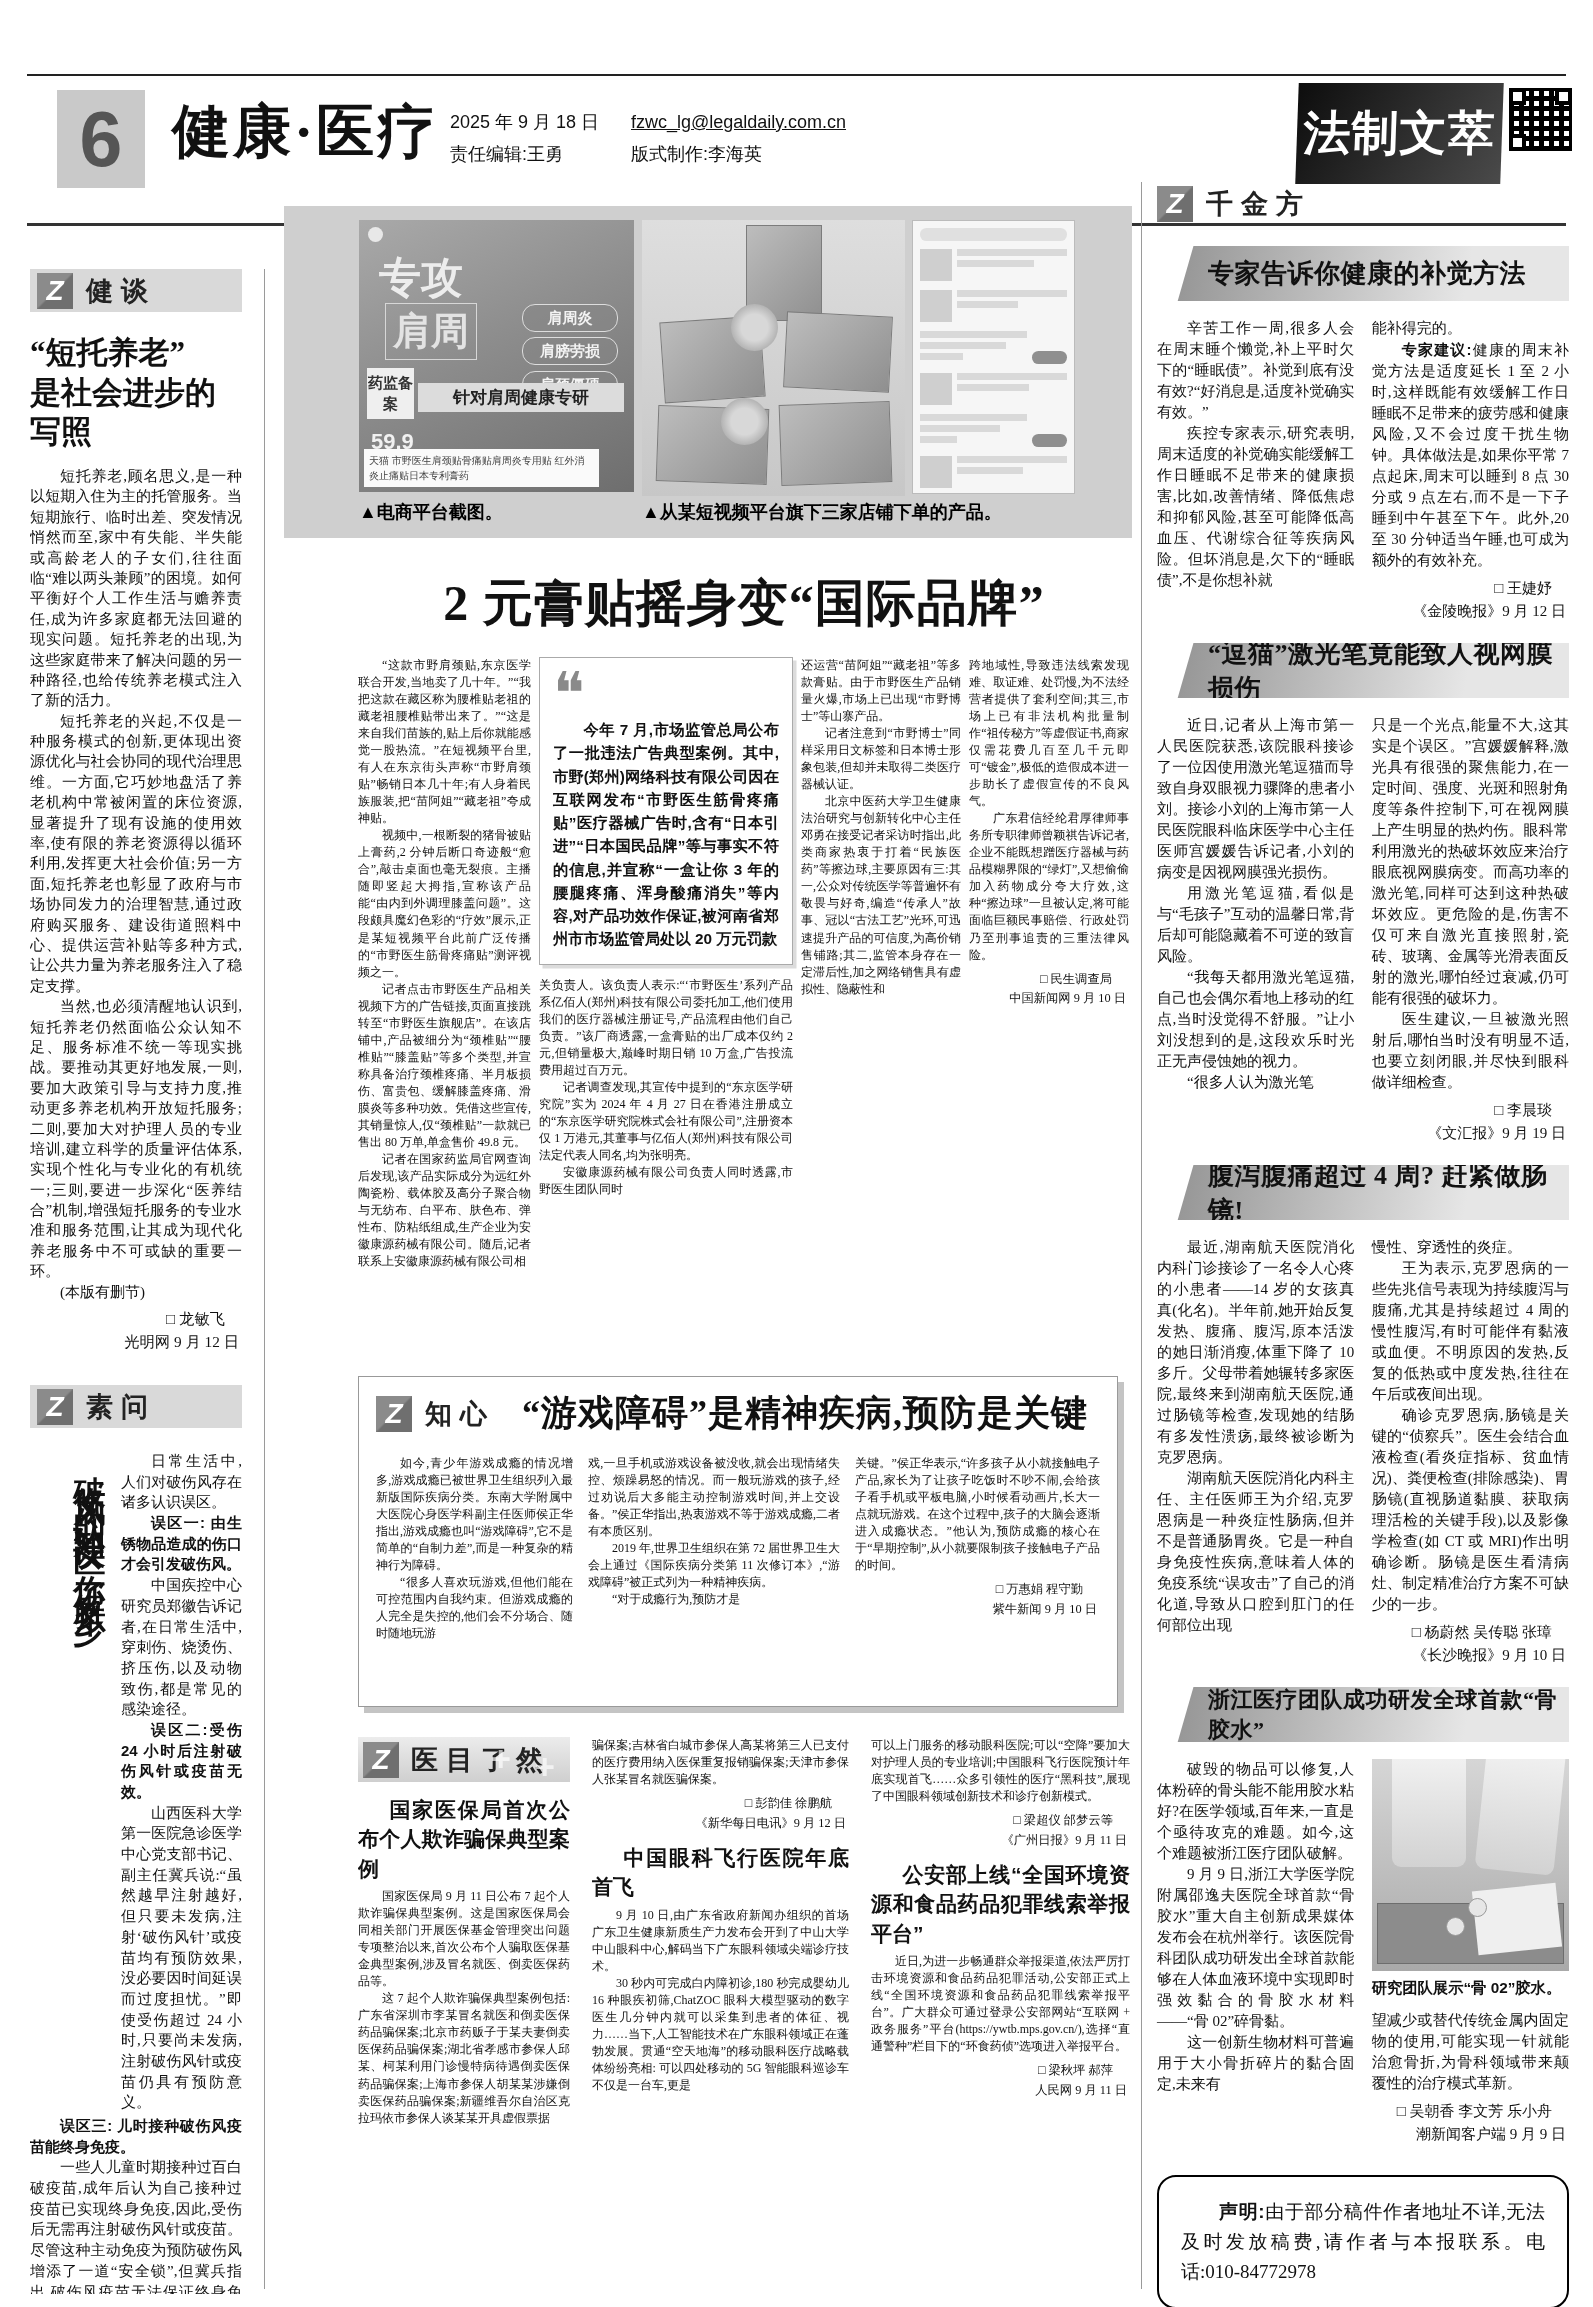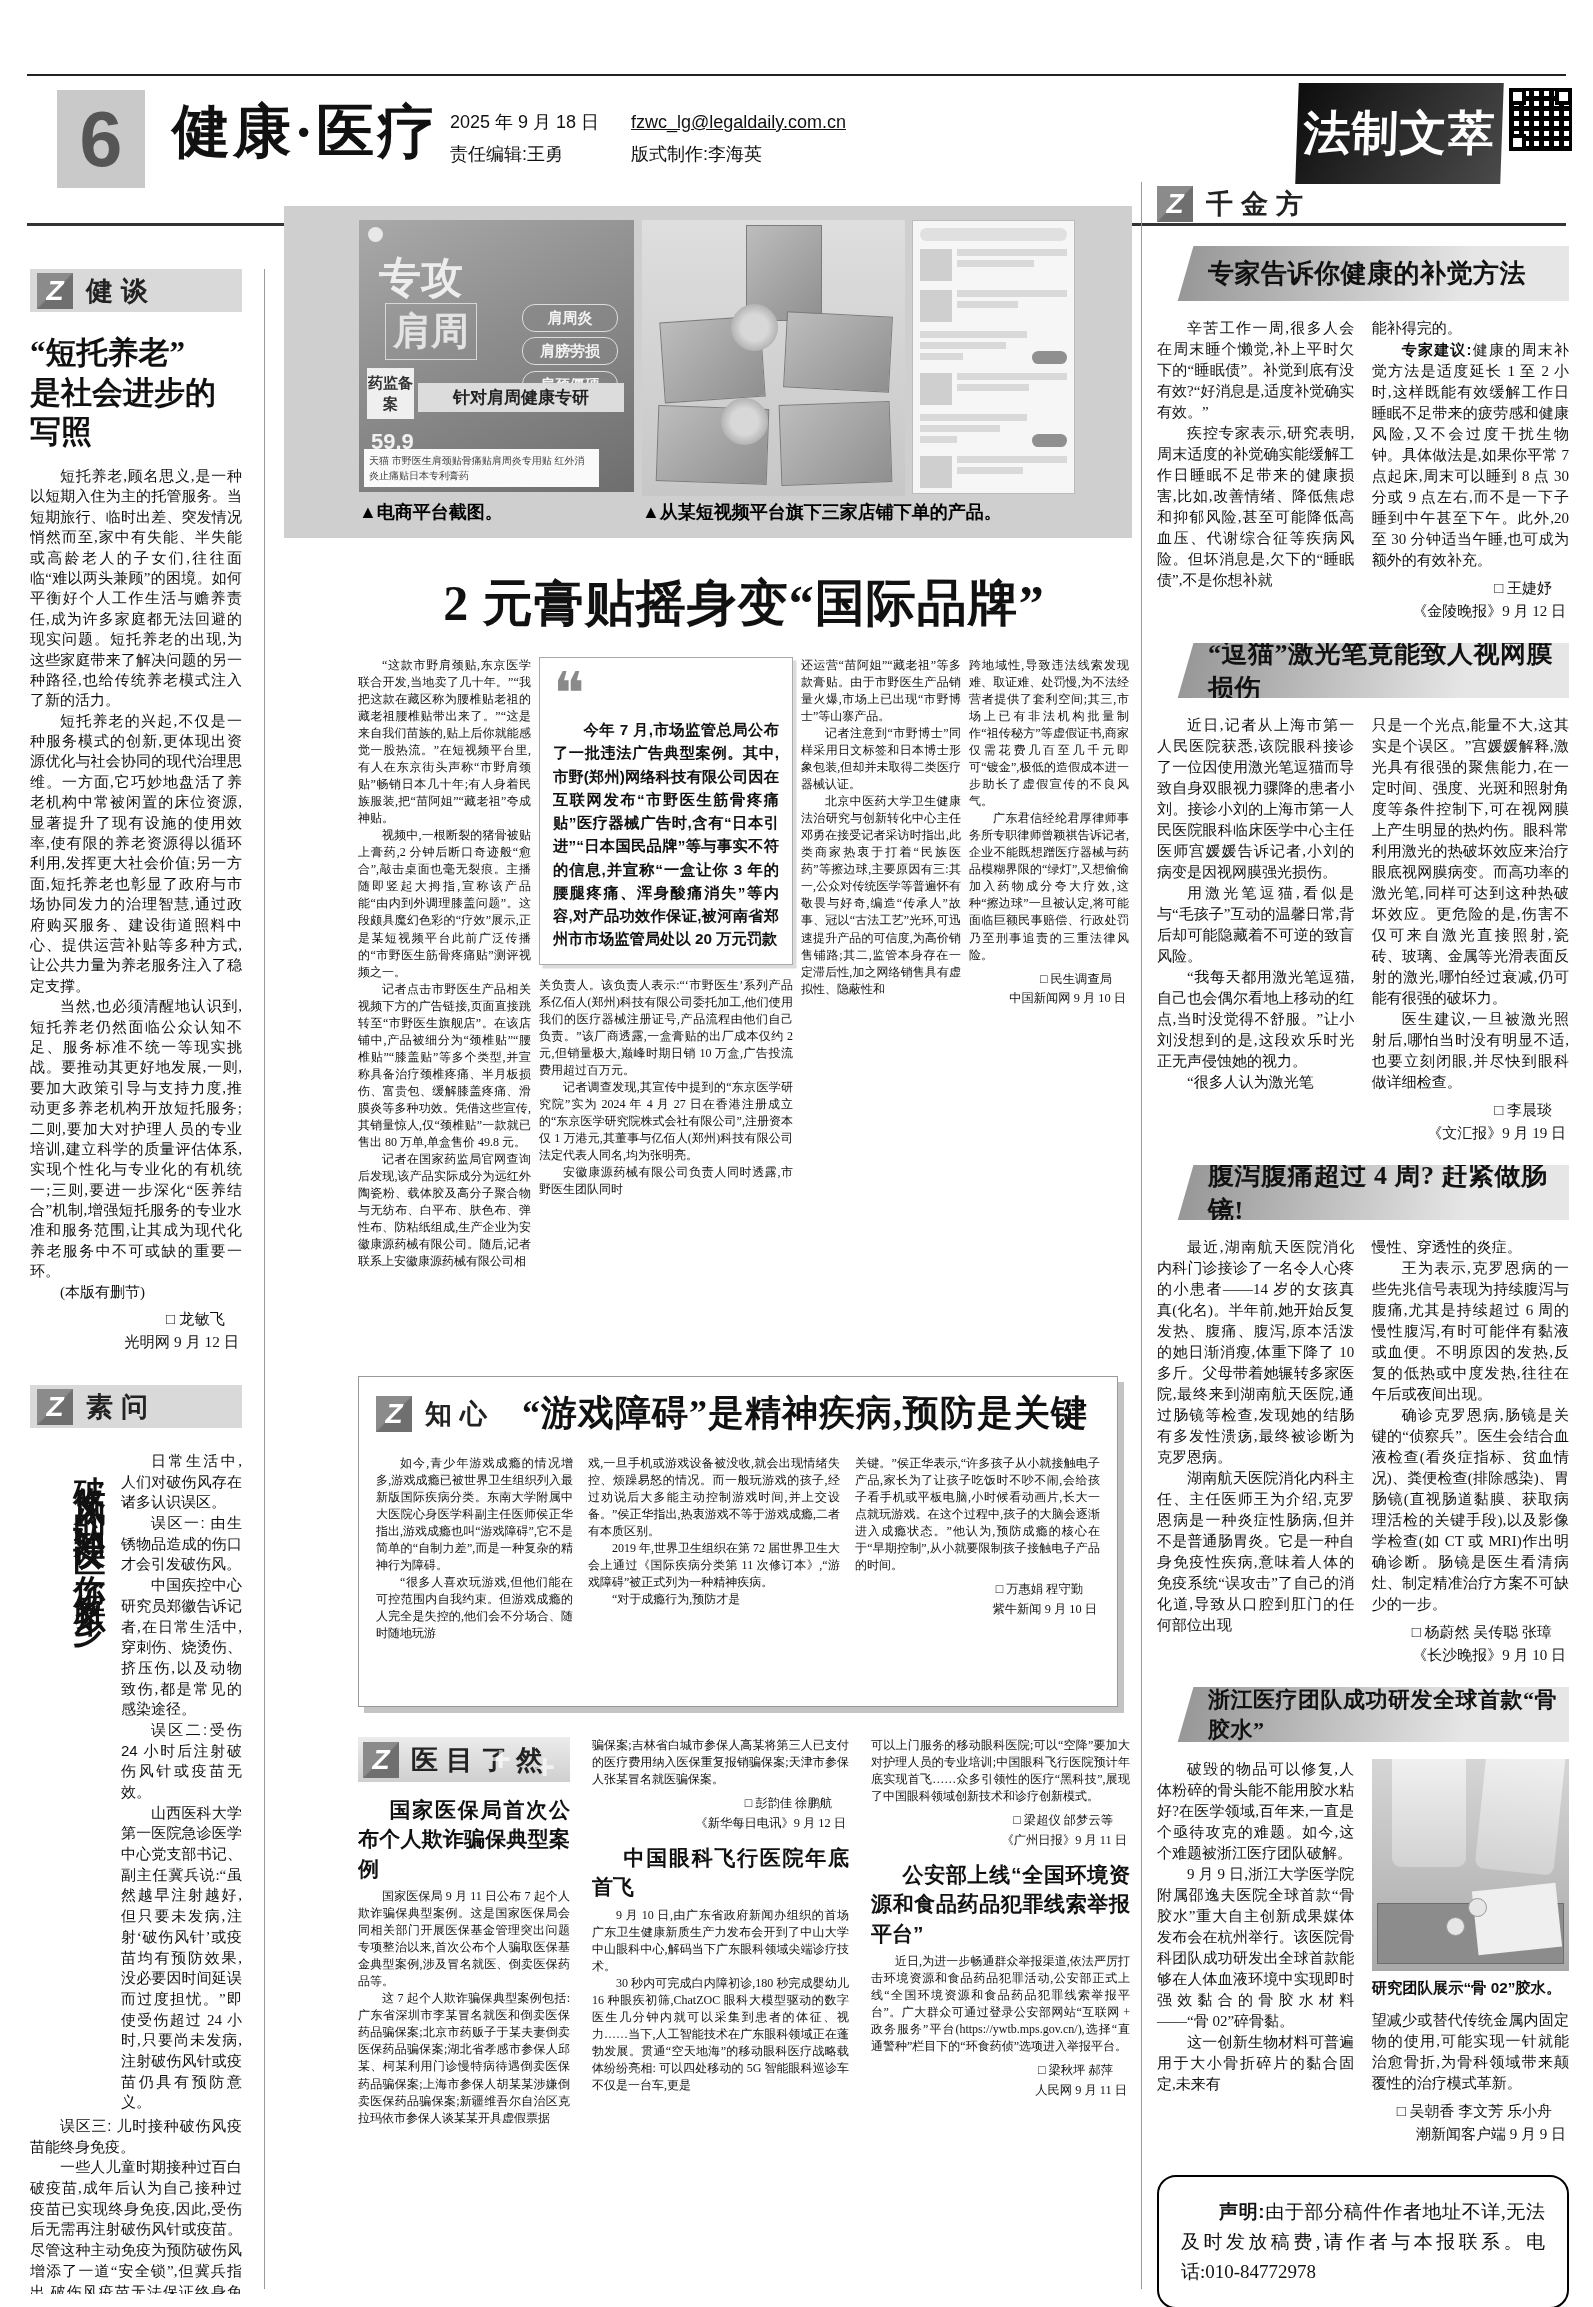--- a/index.html
+++ b/index.html
@@ -38,21 +38,21 @@
   .lc-title{margin:21px 0 14px 0;font-size:31px;font-weight:bold;line-height:1.28;}
   .lc-body p{margin:0;font-size:15px;line-height:1.36;text-align:justify;text-indent:2em;}
   .by{ text-align:right;padding-right:17px;font-size:15.3px;margin-top:7px;}
   .src{text-align:right;padding-right:3px;font-size:15.3px;margin-top:2px;}
   .suwen{margin-top:32px;}
   .suwen-flex{display:flex;margin-top:23px;gap:13px;}
   .vtitle{writing-mode:vertical-rl;font-size:32px;font-weight:bold;letter-spacing:10px;line-height:1.15;
           height:627px;flex:0 0 69px;padding-left:9px;}
   .suwen-body{flex:1;font-size:15px;line-height:1.38;}
   .suwen-body p,.suwen-full p{margin:0;text-align:justify;text-indent:2em;}
-  .lead-p{font-family:"Liberation Sans",sans-serif;font-weight:normal;}
+  .lead-p{font-family:"Liberation Sans",sans-serif;font-weight:bold;}
   .suwen-full{font-size:15px;line-height:1.38;margin-top:3px;}
   
   .middle{left:284px;top:206px;width:848px;height:2087px;overflow:hidden;}
   .img-band{position:relative;width:100%;height:332px;background:#cfcfcf;}
   .cap{position:absolute;top:294px;font:600 18px "Liberation Sans",sans-serif;color:#000;}
   .shot{position:absolute;top:14px;}
   
   .ad{left:75px;width:275px;height:272px;background:linear-gradient(155deg,#a9a9a9,#8d8d8d 45%,#6e6e6e);overflow:hidden;}
   .ad .logo{position:absolute;left:9px;top:7px;width:15px;height:15px;border-radius:50%;background:#e8e8e8;}
   .ad .t1{position:absolute;left:20px;top:30px;font-size:42px;font-weight:bold;color:#ededed;font-family:"Liberation Serif",serif;}
@@ -414,21 +414,21 @@
     <div class="rbanner">
       <span class="rtitle">腹泻腹痛超过 4 周? 赶紧做肠镜!</span>
     </div>
     <div class="rcols">
       <div class="rcol">
         <p>最近,湖南航天医院消化内科门诊接诊了一名令人心疼的小患者——14 岁的女孩真真(化名)。半年前,她开始反复发热、腹痛、腹泻,原本活泼的她日渐消瘦,体重下降了 10 多斤。父母带着她辗转多家医院,最终来到湖南航天医院,通过肠镜等检查,发现她的结肠有多发性溃疡,最终被诊断为克罗恩病。</p>
         <p>湖南航天医院消化内科主任、主任医师王为介绍,克罗恩病是一种炎症性肠病,但并不是普通肠胃炎。它是一种自身免疫性疾病,意味着人体的免疫系统“误攻击”了自己的消化道,导致从口腔到肛门的任何部位出现</p>
       </div>
       <div class="rcol">
         <p class="cont">慢性、穿透性的炎症。</p>
-        <p>王为表示,克罗恩病的一些先兆信号表现为持续腹泻与腹痛,尤其是持续超过 6 周的慢性腹泻,有时可能伴有黏液或血便。不明原因的发热,反复的低热或中度发热,往往在午后或夜间出现。</p>
+        <p>王为表示,克罗恩病的一些先兆信号表现为持续腹泻与腹痛,尤其是持续超过 4 周的慢性腹泻,有时可能伴有黏液或血便。不明原因的发热,反复的低热或中度发热,往往在午后或夜间出现。</p>
         <p>确诊克罗恩病,肠镜是关键的“侦察兵”。医生会结合血液检查(看炎症指标、贫血情况)、粪便检查(排除感染)、胃肠镜(直视肠道黏膜、获取病理活检的关键手段),以及影像学检查(如 CT 或 MRI)作出明确诊断。肠镜是医生看清病灶、制定精准治疗方案不可缺少的一步。</p>
         <div class="by rby">□ 杨蔚然 吴传聪 张璋</div>
         <div class="src rby">《长沙晚报》9 月 10 日</div>
       </div>
     </div>
 
     <div class="rbanner">
       <span class="rtitle small">浙江医疗团队成功研发全球首款“骨胶水”</span>
     </div>
     <div class="rcols">

